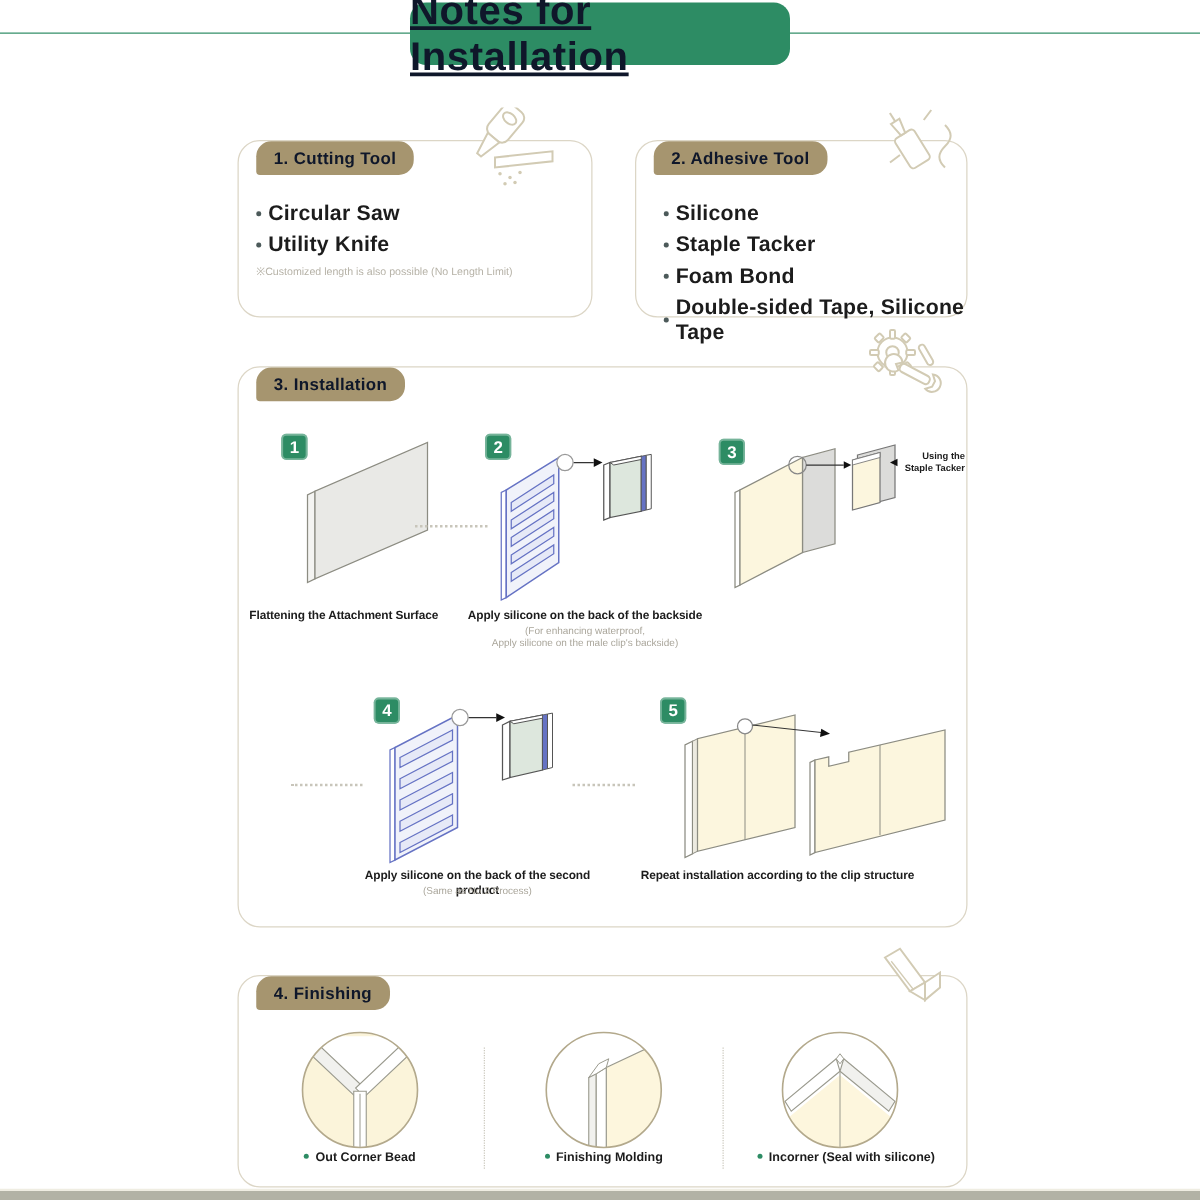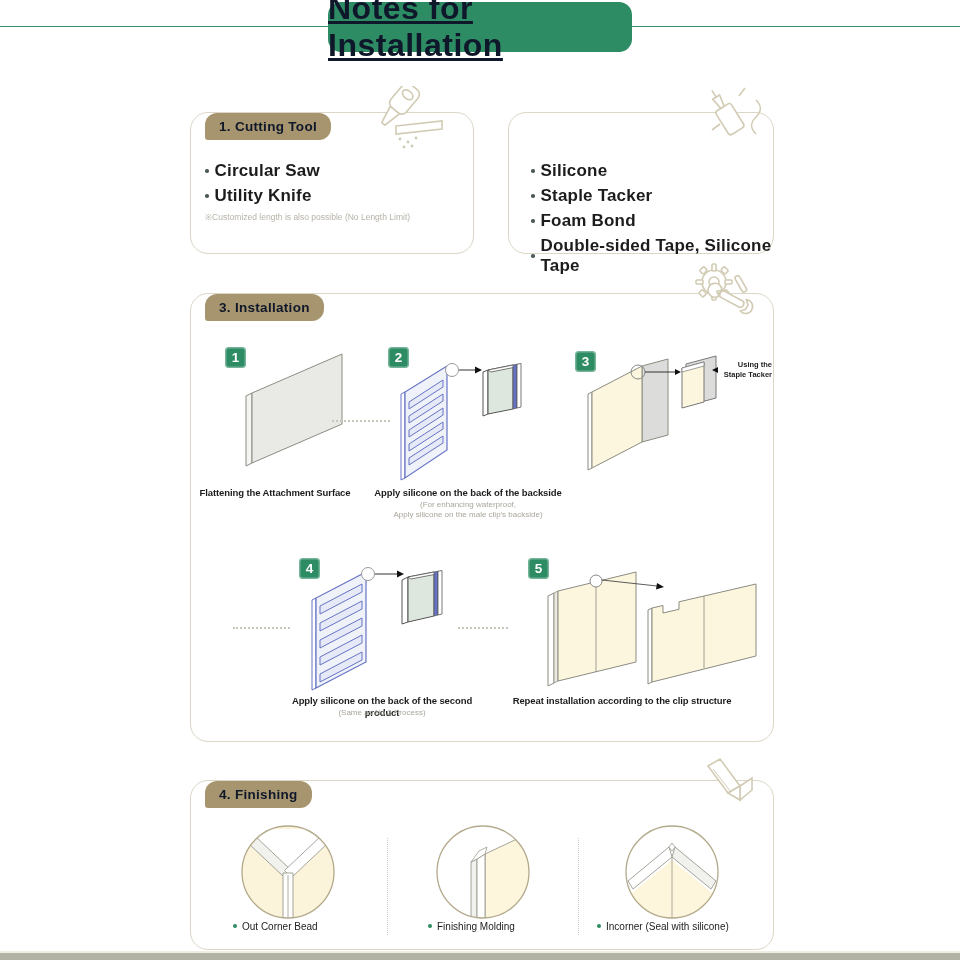--- a/index.html
+++ b/index.html
@@ -27,21 +27,21 @@
   .badge{position:absolute;width:21px;height:21px;border-radius:4px;background:#2d8c64;color:#fff;
          font-size:13.5px;font-weight:bold;text-align:center;line-height:21px;
          box-shadow:inset 0 0 0 1.5px rgba(255,255,255,.35);}
   .cap{position:absolute;font-size:9.5px;font-weight:bold;text-align:center;letter-spacing:-.1px;line-height:11.5px;}
   .sub{position:absolute;font-size:8px;color:#aaa69b;text-align:center;line-height:10px;}
   .annot{position:absolute;font-size:7.5px;font-weight:bold;text-align:right;line-height:9.5px;}
 
   .dash-h{position:absolute;height:0;border-top:2px dotted #c8c5ba;}
   .dash-v{position:absolute;width:0;border-left:1.5px dotted #ccc9be;}
 
-  .circ-cap{position:absolute;font-size:10px;font-weight:normal;text-align:left;}
+  .circ-cap{position:absolute;font-size:10px;font-weight:bold;text-align:center;}
   .circ-cap .tdot{display:inline-block;width:4px;height:4px;border-radius:50%;background:#2d8c64;
                   vertical-align:middle;margin-right:5px;margin-top:-2px;}
 
   .icon{position:absolute;}
   svg{display:block;}
 
   .bottom-band{position:absolute;left:0;top:951px;width:960px;height:9px;
                background:linear-gradient(to bottom,#efede2 0,#efede2 2px,#b2b2a5 2px,#b2b2a5 100%);}
 </style>
 </head>
@@ -99,20 +99,21 @@
       <div class="li">
         <span class="dot"></span>
         <span class="txt">Foam Bond</span>
       </div>
       <div class="li">
         <span class="dot"></span>
         <span class="txt">Double-sided Tape, Silicone Tape</span>
       </div>
     </div>
   </div>
+  <div class="label" style="left:523px;top:113px;">2. Adhesive Tool</div>
   <div class="icon" style="left:698px;top:84px;">
     <svg width="72" height="68" viewBox="0 0 72 68" fill="none" stroke="#d2cbb4" stroke-width="1.6">
       <g transform="rotate(-32 30 34)">
         <rect x="22" y="22" width="18" height="28" rx="3" fill="#fff"></rect>
         <polygon points="27,10 35,10 33,22 29,22" fill="#fff"></polygon>
         <line x1="31" y1="2" x2="31" y2="10"></line>
       </g>
       <path d="M58,16 c6,6 6,11 0,17 c-6,6 -6,11 0,17"></path>
       <line x1="47" y1="4" x2="41" y2="12"></line>
       <line x1="14" y1="46" x2="22" y2="40"></line>

